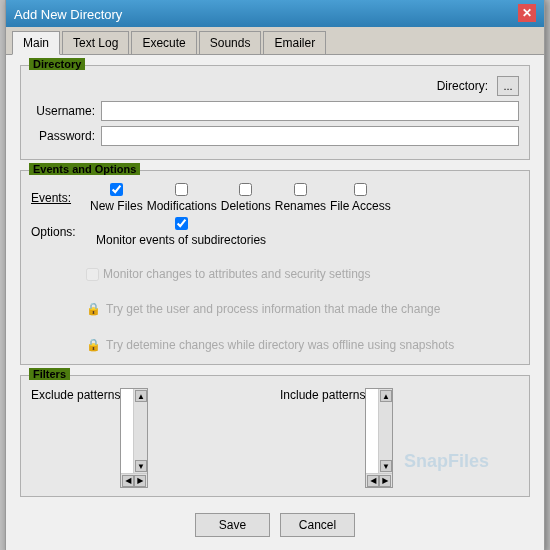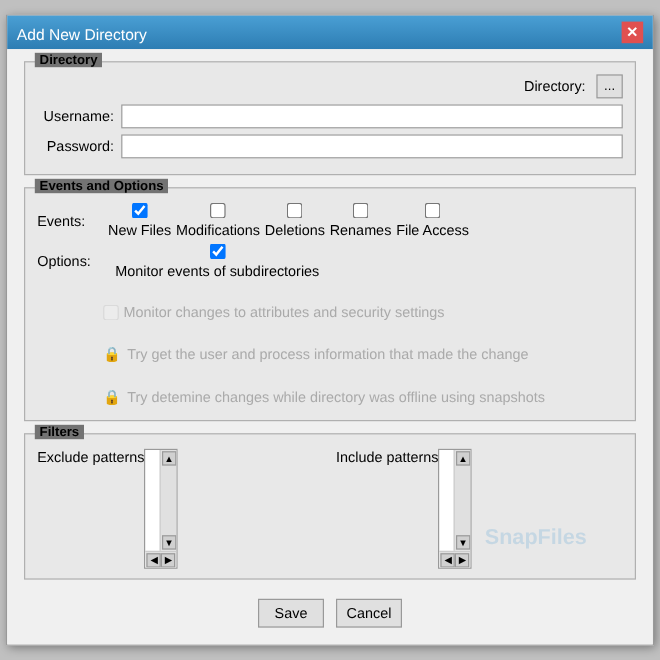--- a/index.html
+++ b/index.html
@@ -72,21 +72,21 @@
       border: 1px solid #b0b0b0;
       background: #e8e8e8;
       padding: 8px 10px;
       margin-bottom: 10px;
       position: relative;
     }
     .section-title {
       position: absolute;
       top: -8px;
       left: 8px;
-      background: #737373;
+      background: #4d7c0f;
       padding: 0 4px;
       font-size: 11px;
       font-weight: bold;
       color: #000;
       text-align: center;
     }
     .field-row {
       display: flex;
       align-items: center;
       margin-bottom: 5px;
@@ -122,20 +122,21 @@
     .events-row {
       display: flex;
       align-items: center;
       margin-bottom: 4px;
       flex-wrap: wrap;
       gap: 4px;
     }
     .events-label {
       width: 55px;
       font-size: 12px;
+      text-decoration: underline;
     }
     .check-item {
       display: flex;
       align-items: center;
       gap: 3px;
       font-size: 12px;
       flex-direction: column;
     }
     .check-item input[type=checkbox] {
       width: 13px;
@@ -251,21 +252,21 @@
       font-size: 8px;
       cursor: pointer;
     }
     .buttons-row {
       display: flex;
       justify-content: center;
       gap: 10px;
       padding: 6px 0 4px;
     }
     .action-btn {
-      width: 55px;
+      width: 75px;
       height: 24px;
       background: #e0e0e0;
       border: 1px solid #999;
       cursor: pointer;
       font-size: 12px;
     }
     .watermark {
       position: absolute;
       bottom: 24px;
       right: 40px;
@@ -282,20 +283,37 @@
 </head>
 <body>
 
 <div class="window">
 
   <div class="title-bar">
     <span>Add New Directory</span>
     <button class="title-bar-close">✕</button>
   </div>
 
+  <div class="tabs">
+    <div class="tab active">
+      <span>Main</span>
+    </div>
+    <div class="tab">
+      <span>Text Log</span>
+    </div>
+    <div class="tab">
+      <span>Execute</span>
+    </div>
+    <div class="tab">
+      <span>Sounds</span>
+    </div>
+    <div class="tab">
+      <span>Emailer</span>
+    </div>
+  </div>
 
   <div class="content">
 
     <div class="section-group directory-section">
       <span class="section-title">Directory</span>
 
       <div class="field-row">
         <span class="field-label">Directory:</span>
         <button class="browse-btn">...</button>
       </div>

